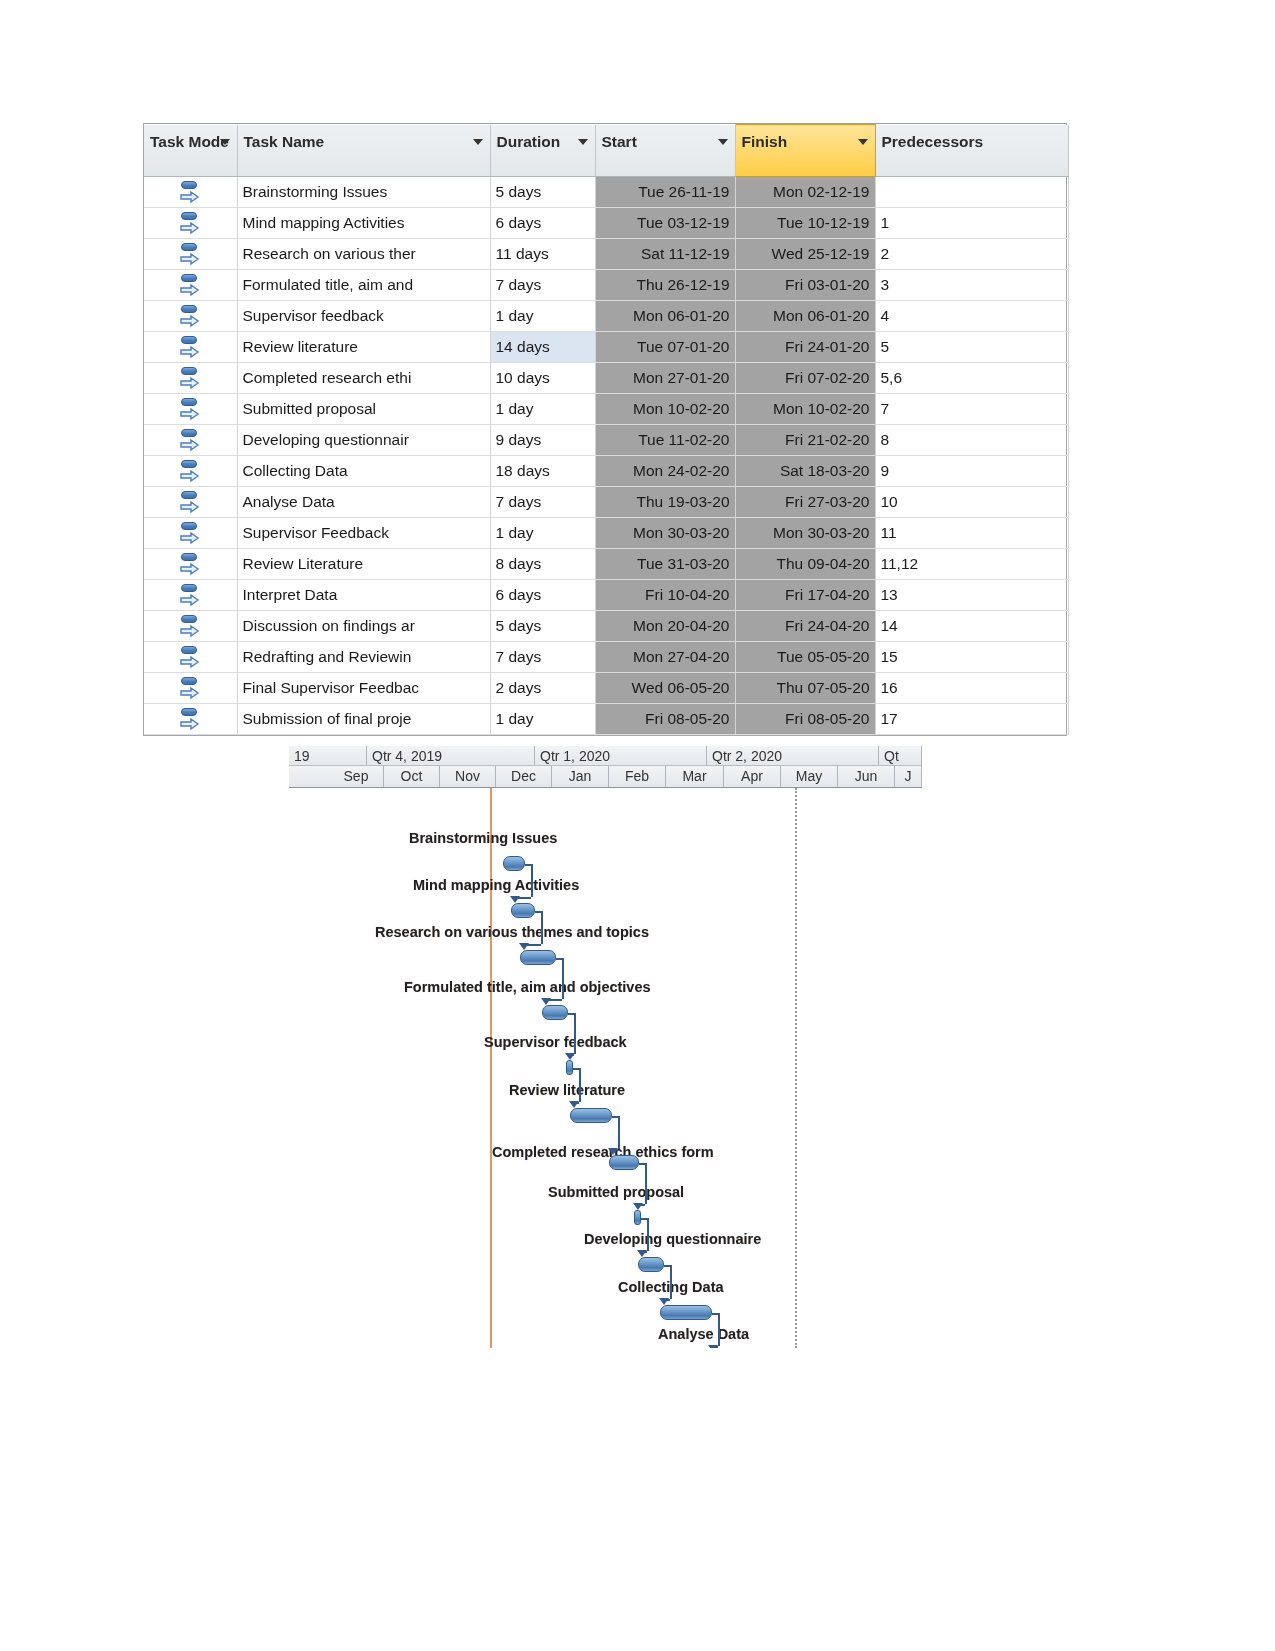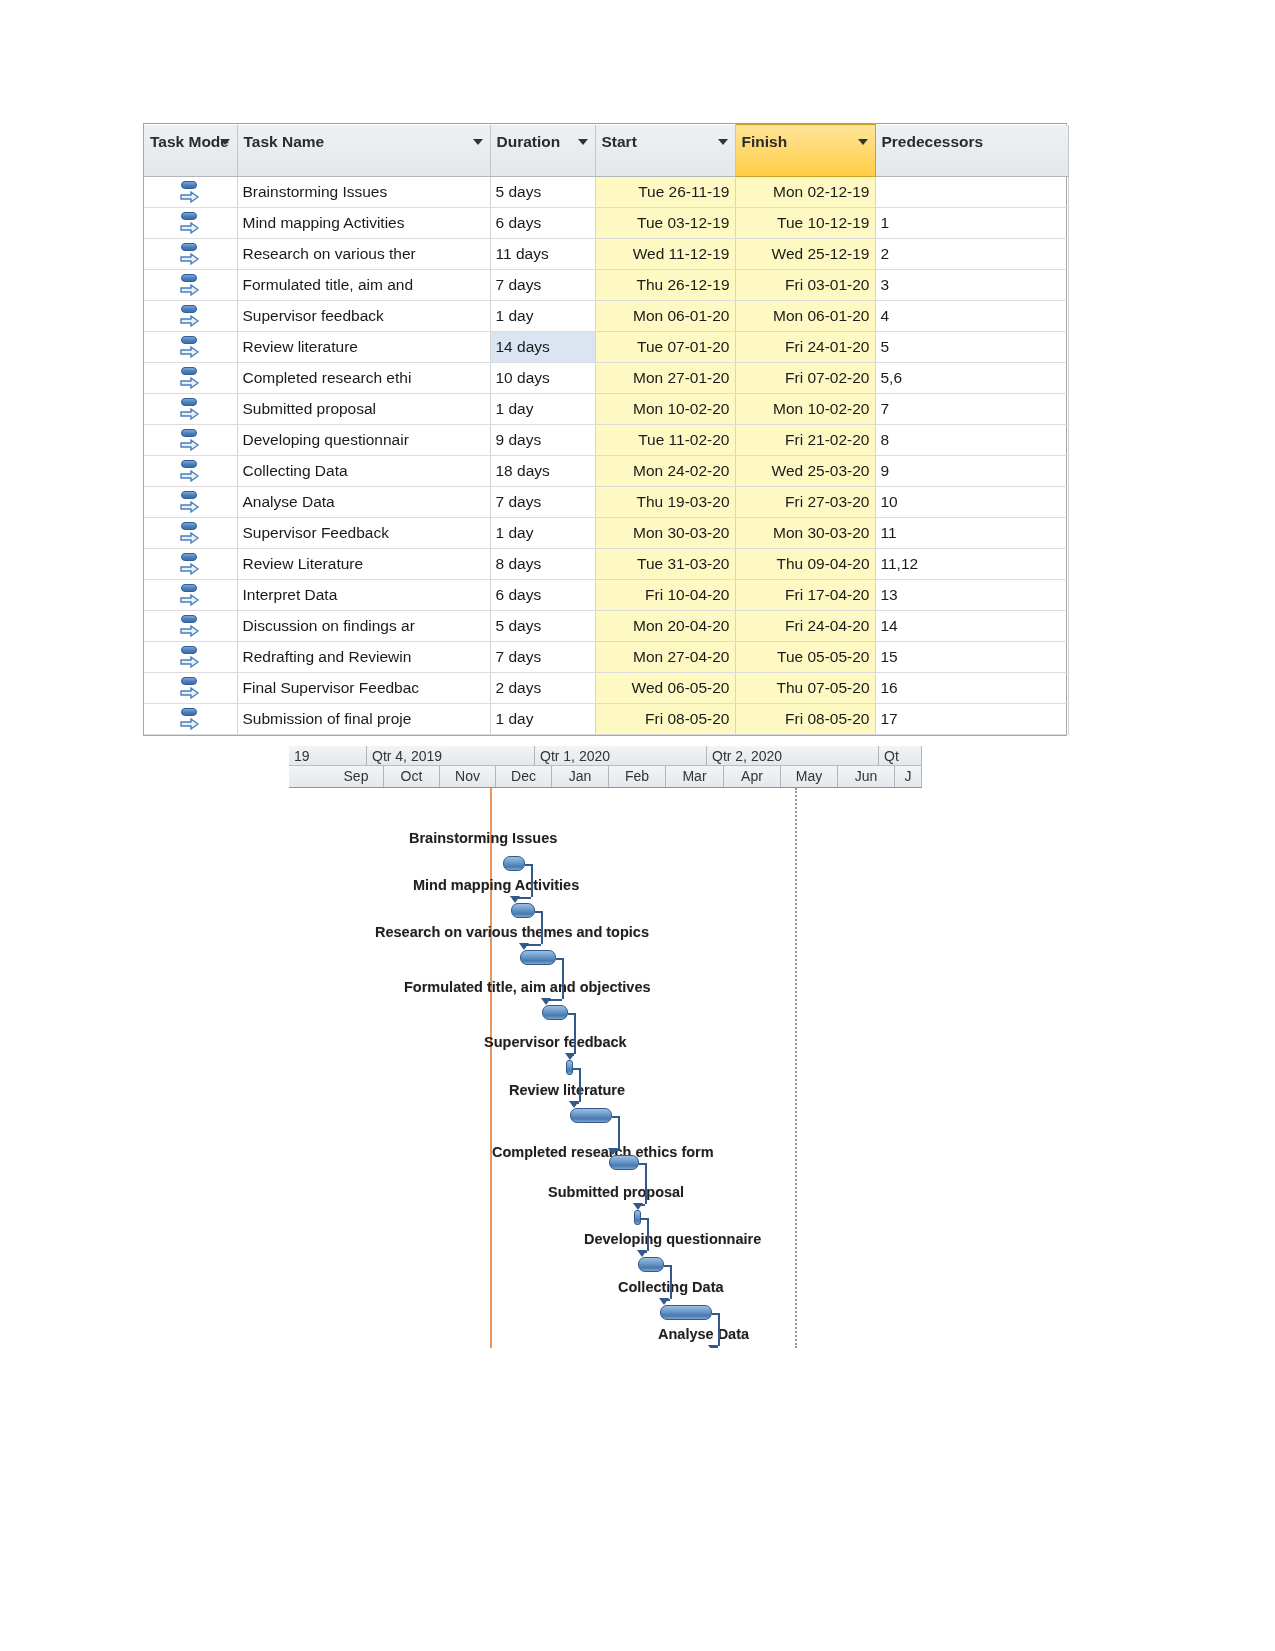--- a/index.html
+++ b/index.html
@@ -77,21 +77,21 @@
   col.c-mode  { width: 93px; }
   col.c-name  { width: 253px; }
   col.c-dur   { width: 105px; }
   col.c-start { width: 140px; }
   col.c-fin   { width: 140px; }
   col.c-pred  { width: 193px; }
 
   td.c-mode  { text-align: center; padding: 0; }
   td.c-name  { padding-left: 18px; }
   td.c-dur   { padding-left: 8px; }
-  td.c-start, td.c-fin { text-align: right; padding-right: 8px; background: #fef9c3; }
+  td.c-start, td.c-fin { text-align: right; padding-right: 8px; background: #a3a3a3; }
   td.c-pred  { padding-left: 6px; }
   td.hl-cell { background: #dbe5f1; }
 
   
   .taskmode-icon {
     display: inline-block;
     position: relative;
     width: 22px;
     height: 25px;
     vertical-align: middle;
@@ -248,21 +248,21 @@
           <td class="c-start">Tue 03-12-19</td>
           <td class="c-fin">Tue 10-12-19</td>
           <td class="c-pred">1</td>
         </tr>
         <tr>
           <td class="c-mode"><span class="taskmode-icon"><span class="tm-bar"></span><svg class="tm-arrow" width="20" height="14" viewBox="0 0 20 14">
                 <path d="M1 5 H11 V2 L18 7 L11 12 V9 H1 Z" fill="#e8f0fa" stroke="#4a7ebb" stroke-width="1.4"></path>
               </svg></span></td>
           <td class="c-name">Research on various ther</td>
           <td class="c-dur">11 days</td>
-          <td class="c-start">Wed 11-12-19</td>
+          <td class="c-start">Sat 11-12-19</td>
           <td class="c-fin">Wed 25-12-19</td>
           <td class="c-pred">2</td>
         </tr>
         <tr>
           <td class="c-mode"><span class="taskmode-icon"><span class="tm-bar"></span><svg class="tm-arrow" width="20" height="14" viewBox="0 0 20 14">
                 <path d="M1 5 H11 V2 L18 7 L11 12 V9 H1 Z" fill="#e8f0fa" stroke="#4a7ebb" stroke-width="1.4"></path>
               </svg></span></td>
           <td class="c-name">Formulated title, aim and</td>
           <td class="c-dur">7 days</td>
           <td class="c-start">Thu 26-12-19</td>
@@ -319,21 +319,21 @@
           <td class="c-fin">Fri 21-02-20</td>
           <td class="c-pred">8</td>
         </tr>
         <tr>
           <td class="c-mode"><span class="taskmode-icon"><span class="tm-bar"></span><svg class="tm-arrow" width="20" height="14" viewBox="0 0 20 14">
                 <path d="M1 5 H11 V2 L18 7 L11 12 V9 H1 Z" fill="#e8f0fa" stroke="#4a7ebb" stroke-width="1.4"></path>
               </svg></span></td>
           <td class="c-name">Collecting Data</td>
           <td class="c-dur">18 days</td>
           <td class="c-start">Mon 24-02-20</td>
-          <td class="c-fin">Wed 25-03-20</td>
+          <td class="c-fin">Sat 18-03-20</td>
           <td class="c-pred">9</td>
         </tr>
         <tr>
           <td class="c-mode"><span class="taskmode-icon"><span class="tm-bar"></span><svg class="tm-arrow" width="20" height="14" viewBox="0 0 20 14">
                 <path d="M1 5 H11 V2 L18 7 L11 12 V9 H1 Z" fill="#e8f0fa" stroke="#4a7ebb" stroke-width="1.4"></path>
               </svg></span></td>
           <td class="c-name">Analyse Data</td>
           <td class="c-dur">7 days</td>
           <td class="c-start">Thu 19-03-20</td>
           <td class="c-fin">Fri 27-03-20</td>

